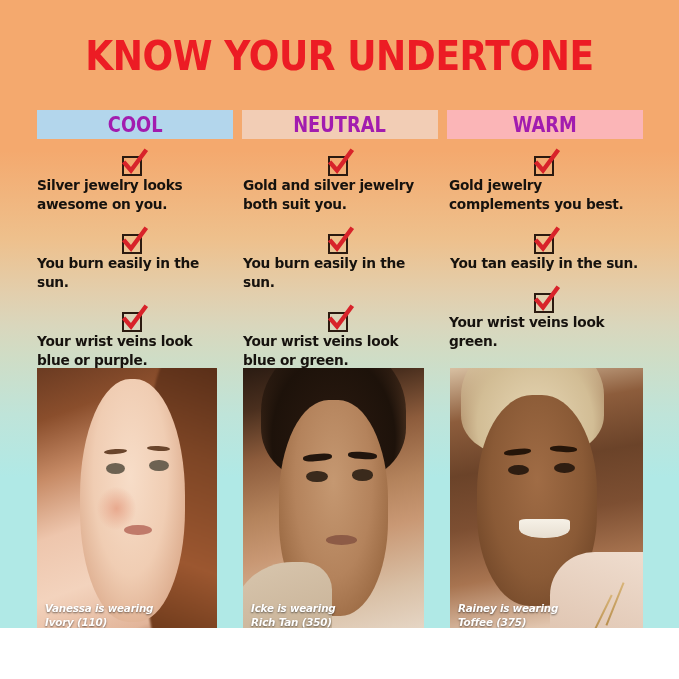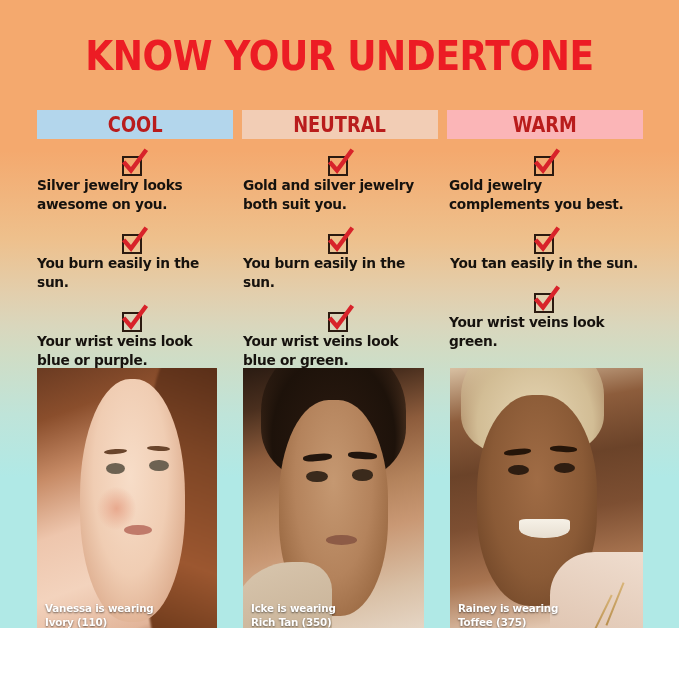--- a/index.html
+++ b/index.html
@@ -61,21 +61,21 @@
   }
   .hdr {
     flex: 1 1 0;
     display: flex;
     align-items: center;
     justify-content: center;
     font-family: "DejaVu Sans", sans-serif;
     font-weight: bold;
     font-size: 21px;
     letter-spacing: 0px;
-    color: #b91c1c;
+    color: #a21caf;
   }
   .hdr span {
     transform: scaleX(0.85);
     display: inline-block;
   }
   .hdr-cool    { background: #b3d6ec; }
   .hdr-neutral { background: #f2cdb5; justify-content: center; }
   .hdr-warm    { background: #fbb5b7; }
 
   
@@ -138,20 +138,21 @@
 
   
   .photos {
     position: absolute;
     top: 368px;
     left: 37px;
     width: 606px;
     height: 270px;
     display: flex;
     gap: 26px;
+    font-style: italic;
   }
   .photo {
     position: relative;
     flex: 1 1 0;
     overflow: hidden;
   }
   .caption {
     position: absolute;
     left: 8px;
     bottom: 9px;

